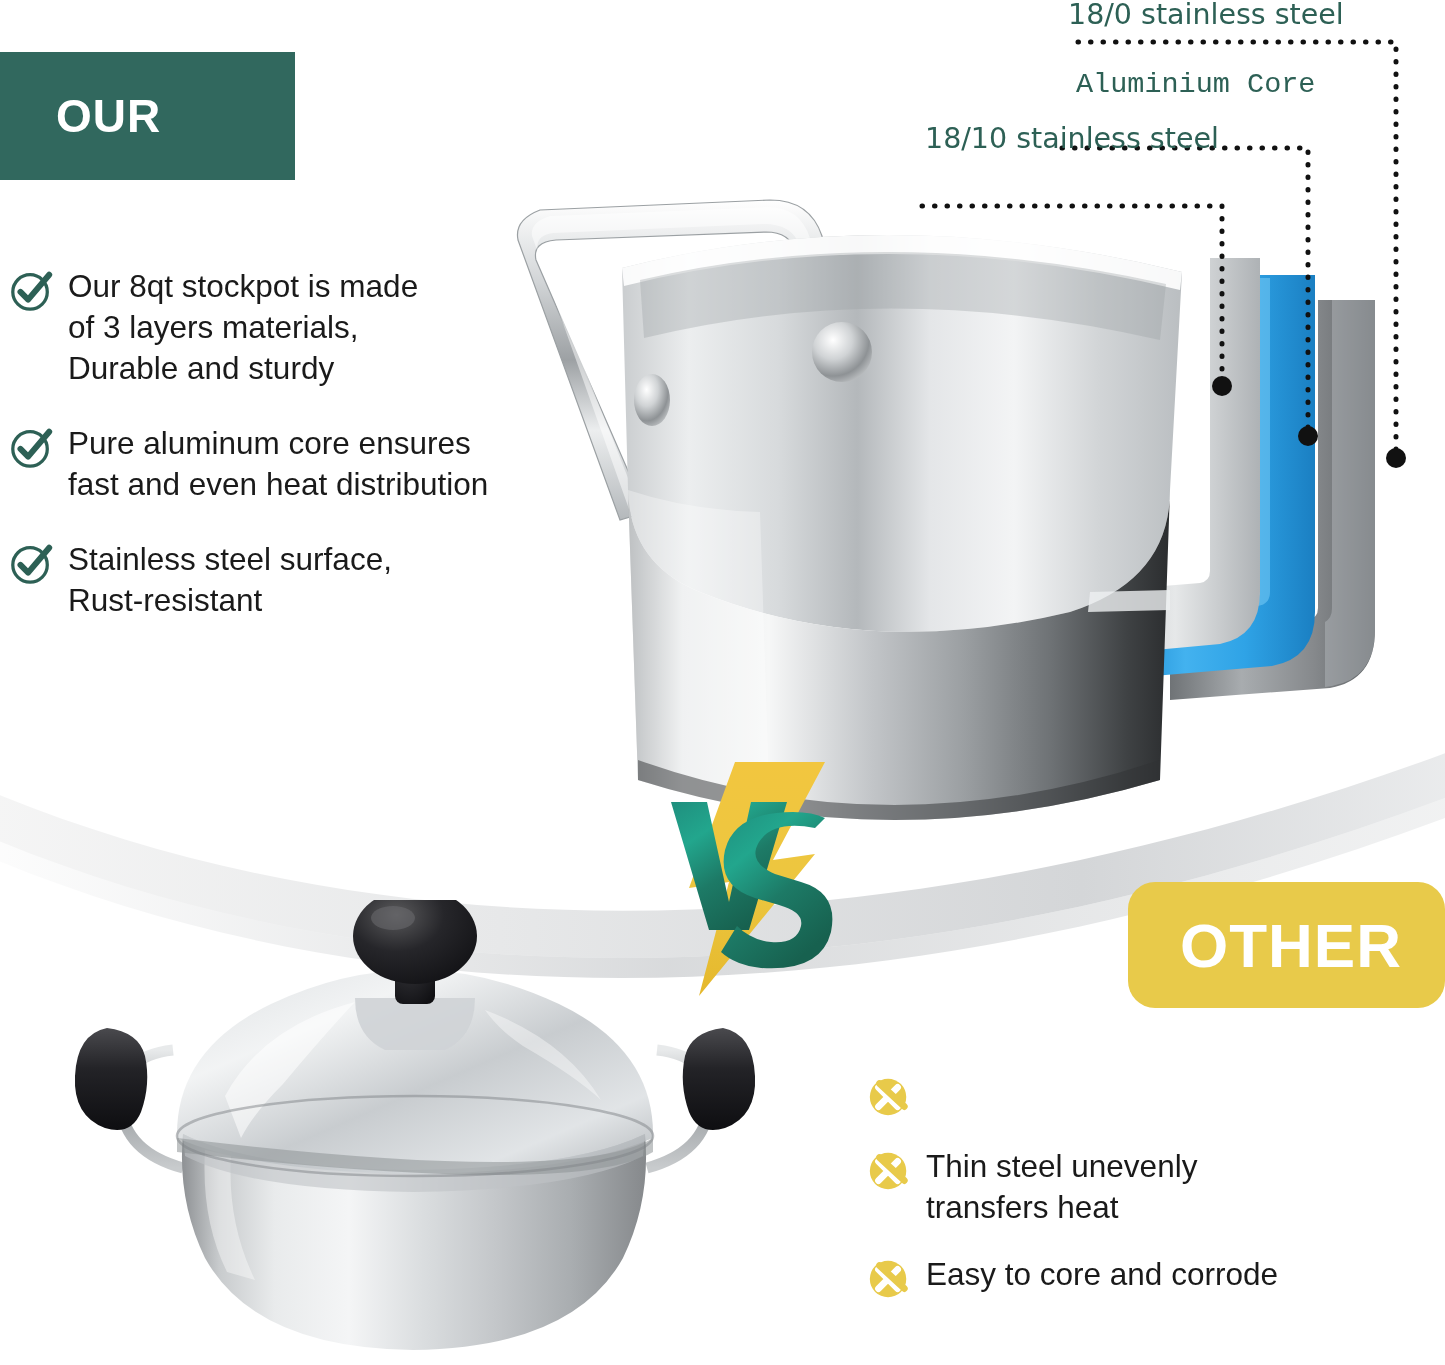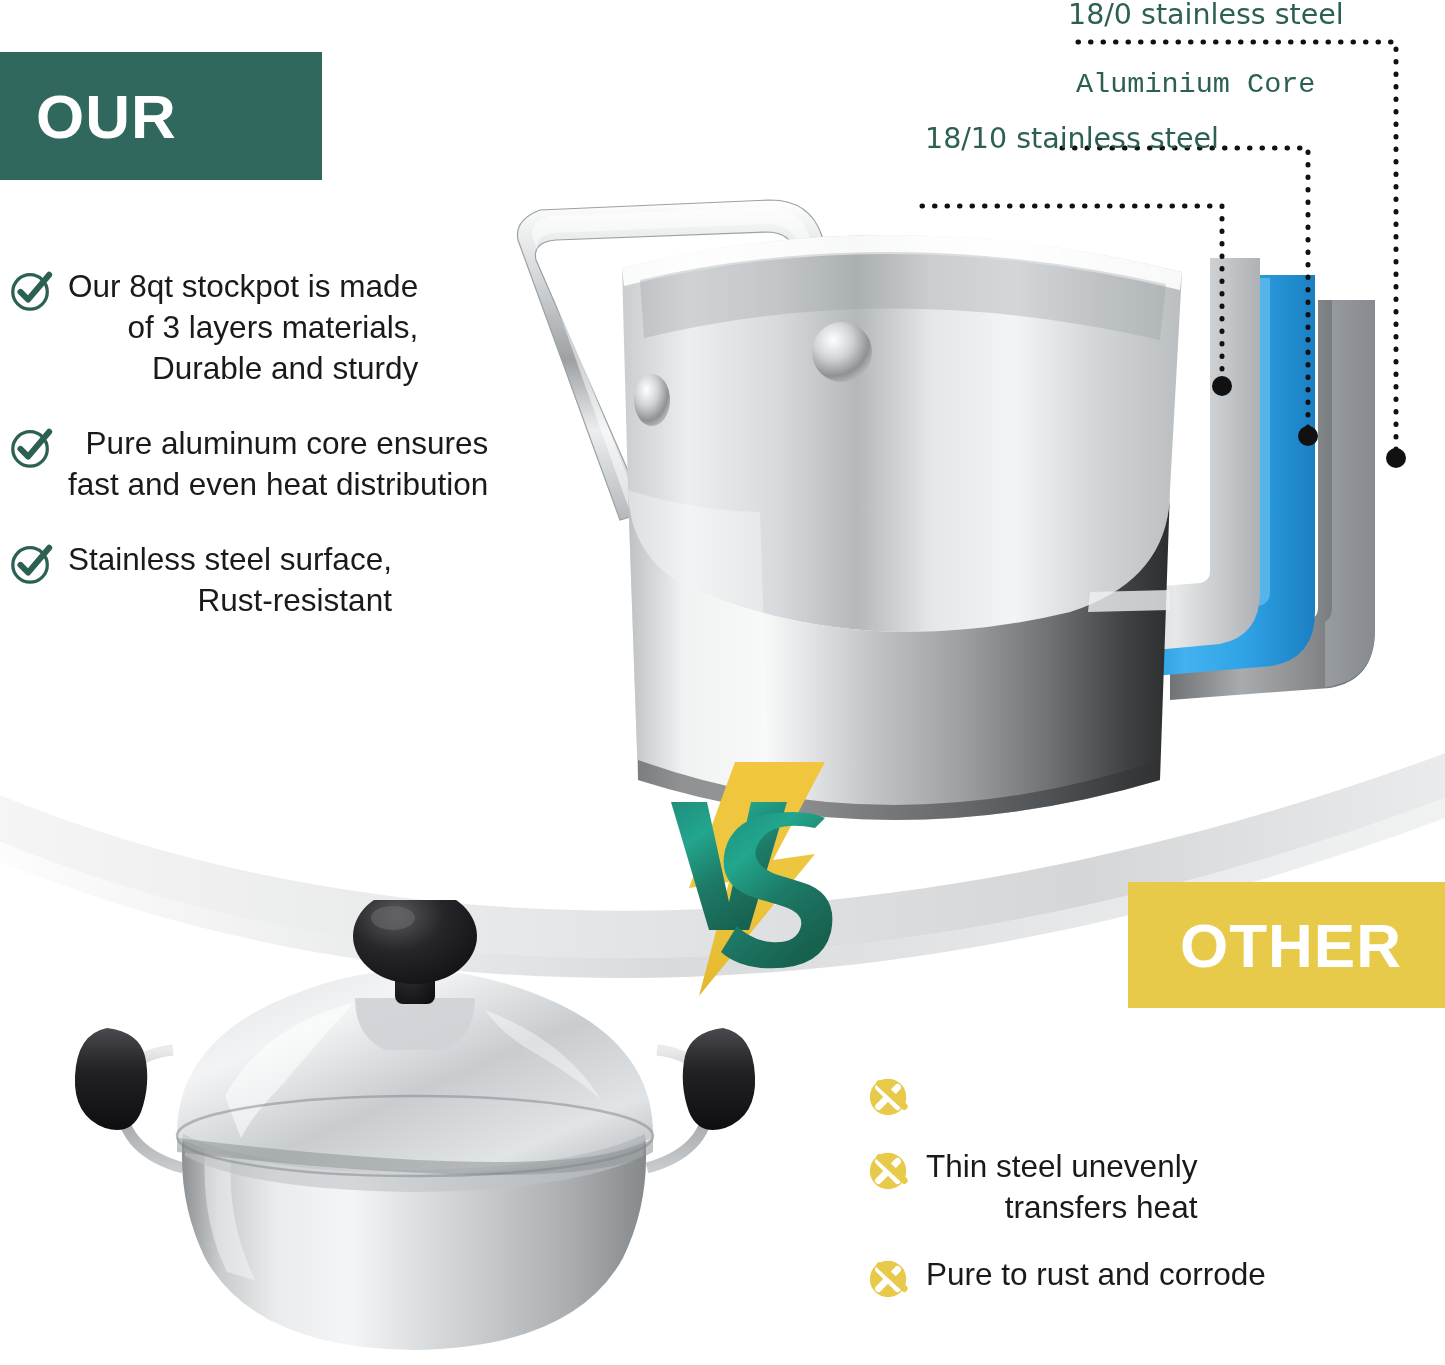--- a/index.html
+++ b/index.html
@@ -13,49 +13,49 @@
   .stage { position:absolute; inset:0; }
 
   
   .banner {
     position:absolute;
     display:flex; align-items:center;
     color:#fff; font-weight:bold;
     letter-spacing:1px;
   }
   #our-banner {
-    left:0; top:52px; width:322px; height:128px;
+    left:0; top:52px; width:295px; height:128px;
     background:var(--teal);
-    padding-left:36px;
-    font-size:62px;
+    padding-left:56px;
+    font-size:46px;
   }
   #other-banner {
     left:1128px; top:882px; width:317px; height:126px;
     background:var(--yellow);
     justify-content:flex-start;
     padding-left:52px;
     font-size:62px;
+    border-radius:27px;
   }
 
   :root {
     --teal:#31685E;
     --teal-dark:#2a5e52;
     --yellow:#E8CA4A;
     --ink:#1a1a1a;
   }
 
   
   .bullets { position:absolute; }
   #our-bullets { left:8px; top:266px; width:610px; }
   #other-bullets { left:866px; top:1072px; width:575px; }
 
   .bullet {
     display:flex; align-items:flex-start;
     margin-bottom:34px;
-    text-align:right;
   }
   #other-bullets .bullet { margin-bottom:26px; }
   .bullet-icon { flex:0 0 auto; width:46px; height:46px; margin-right:14px; margin-top:2px; }
   .bullet-text {
     font-size:31.5px; line-height:1.30;
     color:var(--ink);
     font-family:"Liberation Sans", sans-serif;
     white-space:pre-line;
   }
 
@@ -383,17 +383,17 @@
       <div class="bullet-text">Thin steel unevenly
 transfers heat</div>
     </div>
 
     <div class="bullet">
       <svg class="bullet-icon" viewBox="0 0 48 48">
         <circle cx="23" cy="24" r="19" fill="#E8CA4A"></circle>
         <path d="M13,14 L33,34 M33,14 L13,34" stroke="#ffffff" stroke-width="7" stroke-linecap="round"></path>
         <path d="M14,10 L40,34" stroke="#E8CA4A" stroke-width="7" stroke-linecap="round"></path>
       </svg>
-      <div class="bullet-text">Pure to rust and corrode</div>
+      <div class="bullet-text">Easy to core and corrode</div>
     </div>
   </div>
 
 </div>
 
 </body></html>

